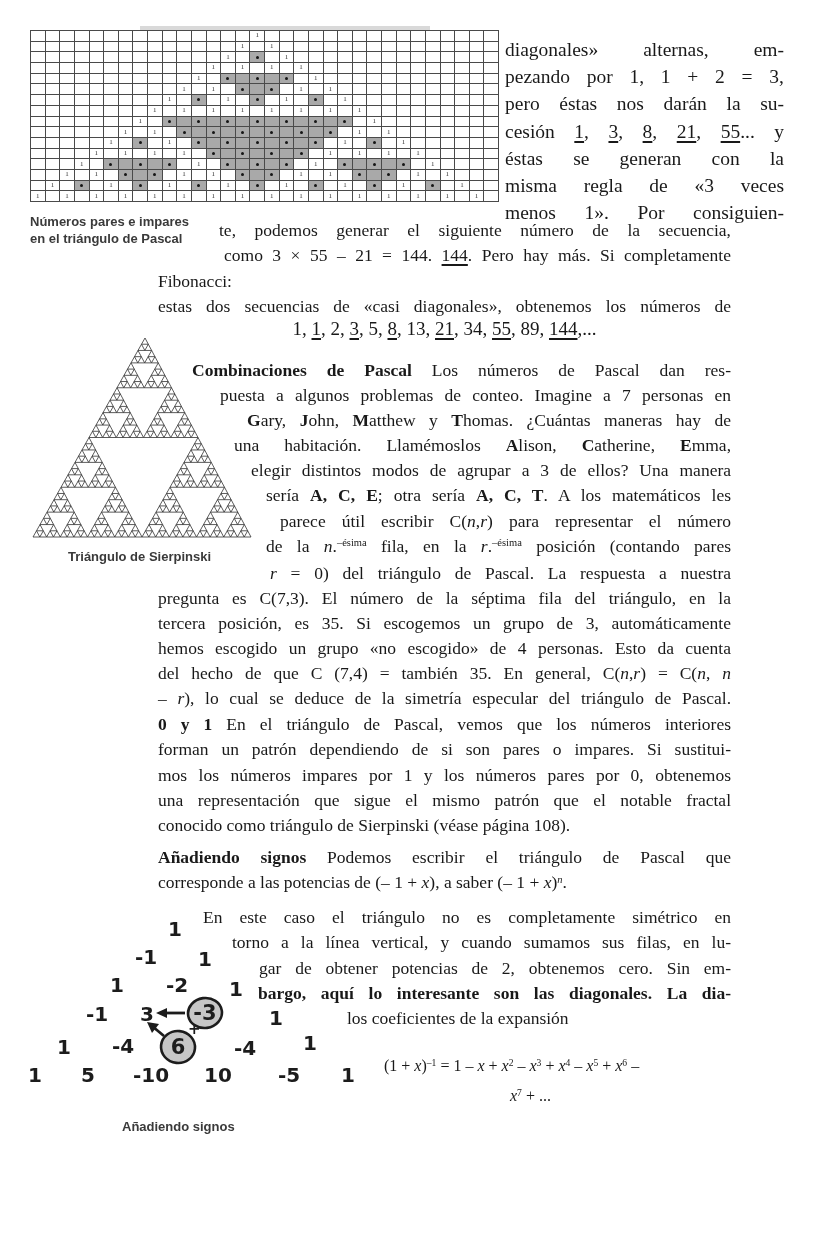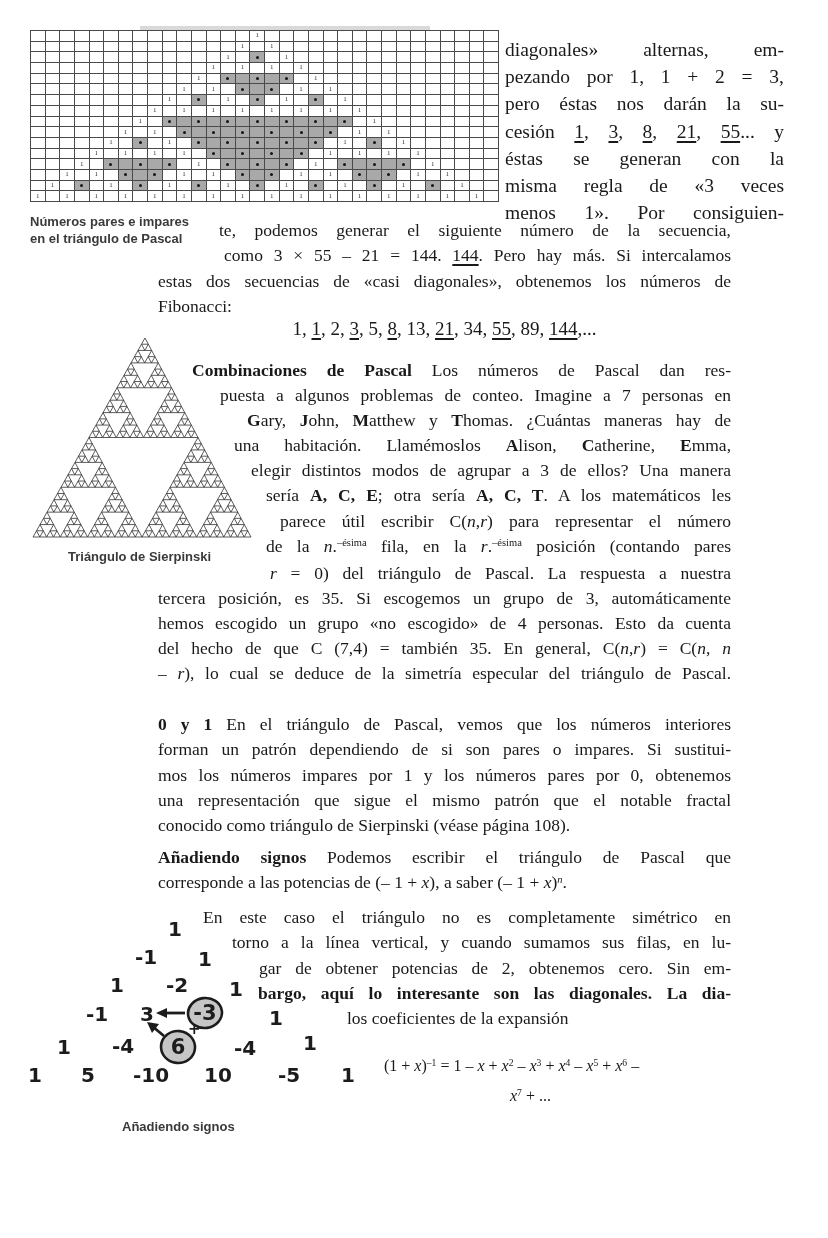--- a/index.html
+++ b/index.html
@@ -924,37 +924,38 @@
       <div class="line j" style="margin-left: 0px;"><span>diagonales» alternas, em-</span></div>
       <div class="line j" style="margin-left: 0px;"><span>pezando por 1, 1 + 2 = 3,</span></div>
       <div class="line j" style="margin-left: 0px;"><span>pero éstas nos darán la su-</span></div>
       <div class="line j" style="margin-left: 0px;"><span>cesión </span><span class="uu">1</span><span>, </span><span class="uu">3</span><span>, </span><span class="uu">8</span><span>, </span><span class="uu">21</span><span>, </span><span class="uu">55</span><span>... y</span></div>
       <div class="line j" style="margin-left: 0px;"><span>éstas se generan con la</span></div>
       <div class="line j" style="margin-left: 0px;"><span>misma regla de «3 veces</span></div>
       <div class="line j" style="margin-left: 0px;"><span>menos 1». Por consiguien-</span></div>
     </div>
   <div class="para" style="left: 158px; top: 218px; width: 573px; font-size: 17.5px; line-height: 25.3px;">
       <div class="line j" style="margin-left: 61px;"><span>te, podemos generar el siguiente número de la secuencia,</span></div>
-      <div class="line j" style="margin-left: 66px;"><span>como 3 × 55 – 21 = 144. </span><span class="uu">144</span><span>. Pero hay más. Si intercalamos</span></div>
+      <div class="line j" style="margin-left: 66px;"><span>como 3 × 55 – 21 = 144. </span><span class="uu">144</span><span>. Pero hay más. Si completamente</span></div>
+      <div class="line l" style="margin-left: 0px;"><span>Fibonacci:</span></div>
       <div class="line j" style="margin-left: 0px;"><span>estas dos secuencias de «casi diagonales», obtenemos los números de</span></div>
-      <div class="line l" style="margin-left: 0px;"><span>Fibonacci:</span></div>
     </div>
   <div class="para" style="left: 158px; top: 316px; width: 573px; font-size: 19px; line-height: 25px;">
       <div class="line c" style="margin-left: 0px;"><span>1, </span><span class="uu">1</span><span>, 2, </span><span class="uu">3</span><span>, 5, </span><span class="uu">8</span><span>, 13, </span><span class="uu">21</span><span>, 34, </span><span class="uu">55</span><span>, 89, </span><span class="uu">144</span><span>,...</span></div>
     </div>
   <div class="para" style="left: 158px; top: 358px; width: 573px; font-size: 17.5px; line-height: 25.1px;">
       <div class="line j" style="margin-left: 34px;"><span class="bb">Combinaciones de Pascal</span><span> Los números de Pascal dan res-</span></div>
       <div class="line j" style="margin-left: 62px;"><span>puesta a algunos problemas de conteo. Imagine a 7 personas en</span></div>
       <div class="line j" style="margin-left: 89px;"><span class="bb">G</span><span>ary, </span><span class="bb">J</span><span>ohn, </span><span class="bb">M</span><span>atthew y </span><span class="bb">T</span><span>homas. ¿Cuántas maneras hay de</span></div>
       <div class="line j" style="margin-left: 76px;"><span>una habitación. Llamémoslos </span><span class="bb">A</span><span>lison, </span><span class="bb">C</span><span>atherine, </span><span class="bb">E</span><span>mma,</span></div>
       <div class="line j" style="margin-left: 93px;"><span>elegir distintos modos de agrupar a 3 de ellos? Una manera</span></div>
       <div class="line j" style="margin-left: 108px;"><span>sería </span><span class="bb">A, C, E</span><span>; otra sería </span><span class="bb">A, C, T</span><span>. A los matemáticos les</span></div>
       <div class="line j" style="margin-left: 122px;"><span>parece útil escribir C(</span><span class="ii">n</span><span>,</span><span class="ii">r</span><span>) para representar el número</span></div>
       <div class="line j" style="margin-left: 108px;"><span>de la </span><span class="ii">n</span><span>.</span><span class="sp">–ésima</span><span> fila, en la </span><span class="ii">r</span><span>.</span><span class="sp">–ésima</span><span> posición (contando pares</span></div>
       <div class="line j" style="margin-left: 112px;"><span class="ii">r</span><span> = 0) del triángulo de Pascal. La respuesta a nuestra</span></div>
+      <div class="line j" style="margin-left: 0px;"><span>pregunta es C(7,3). El número de la séptima fila del triángulo, en la</span></div>
       <div class="line j" style="margin-left: 0px;"><span>tercera posición, es 35. Si escogemos un grupo de 3, automáticamente</span></div>
       <div class="line j" style="margin-left: 0px;"><span>hemos escogido un grupo «no escogido» de 4 personas. Esto da cuenta</span></div>
       <div class="line j" style="margin-left: 0px;"><span>del hecho de que C (7,4) = también 35. En general, C(</span><span class="ii">n</span><span>,</span><span class="ii">r</span><span>) = C(</span><span class="ii">n</span><span>, </span><span class="ii">n</span></div>
       <div class="line j" style="margin-left: 0px;"><span>– </span><span class="ii">r</span><span>), lo cual se deduce de la simetría especular del triángulo de Pascal.</span></div>
     </div>
   <div class="para" style="left: 158px; top: 712px; width: 573px; font-size: 17.5px; line-height: 25.3px;">
       <div class="line j" style="margin-left: 0px;"><span class="bb">0 y 1</span><span> En el triángulo de Pascal, vemos que los números interiores</span></div>
       <div class="line j" style="margin-left: 0px;"><span>forman un patrón dependiendo de si son pares o impares. Si sustitui-</span></div>
       <div class="line j" style="margin-left: 0px;"><span>mos los números impares por 1 y los números pares por 0, obtenemos</span></div>
       <div class="line j" style="margin-left: 0px;"><span>una representación que sigue el mismo patrón que el notable fractal</span></div>

